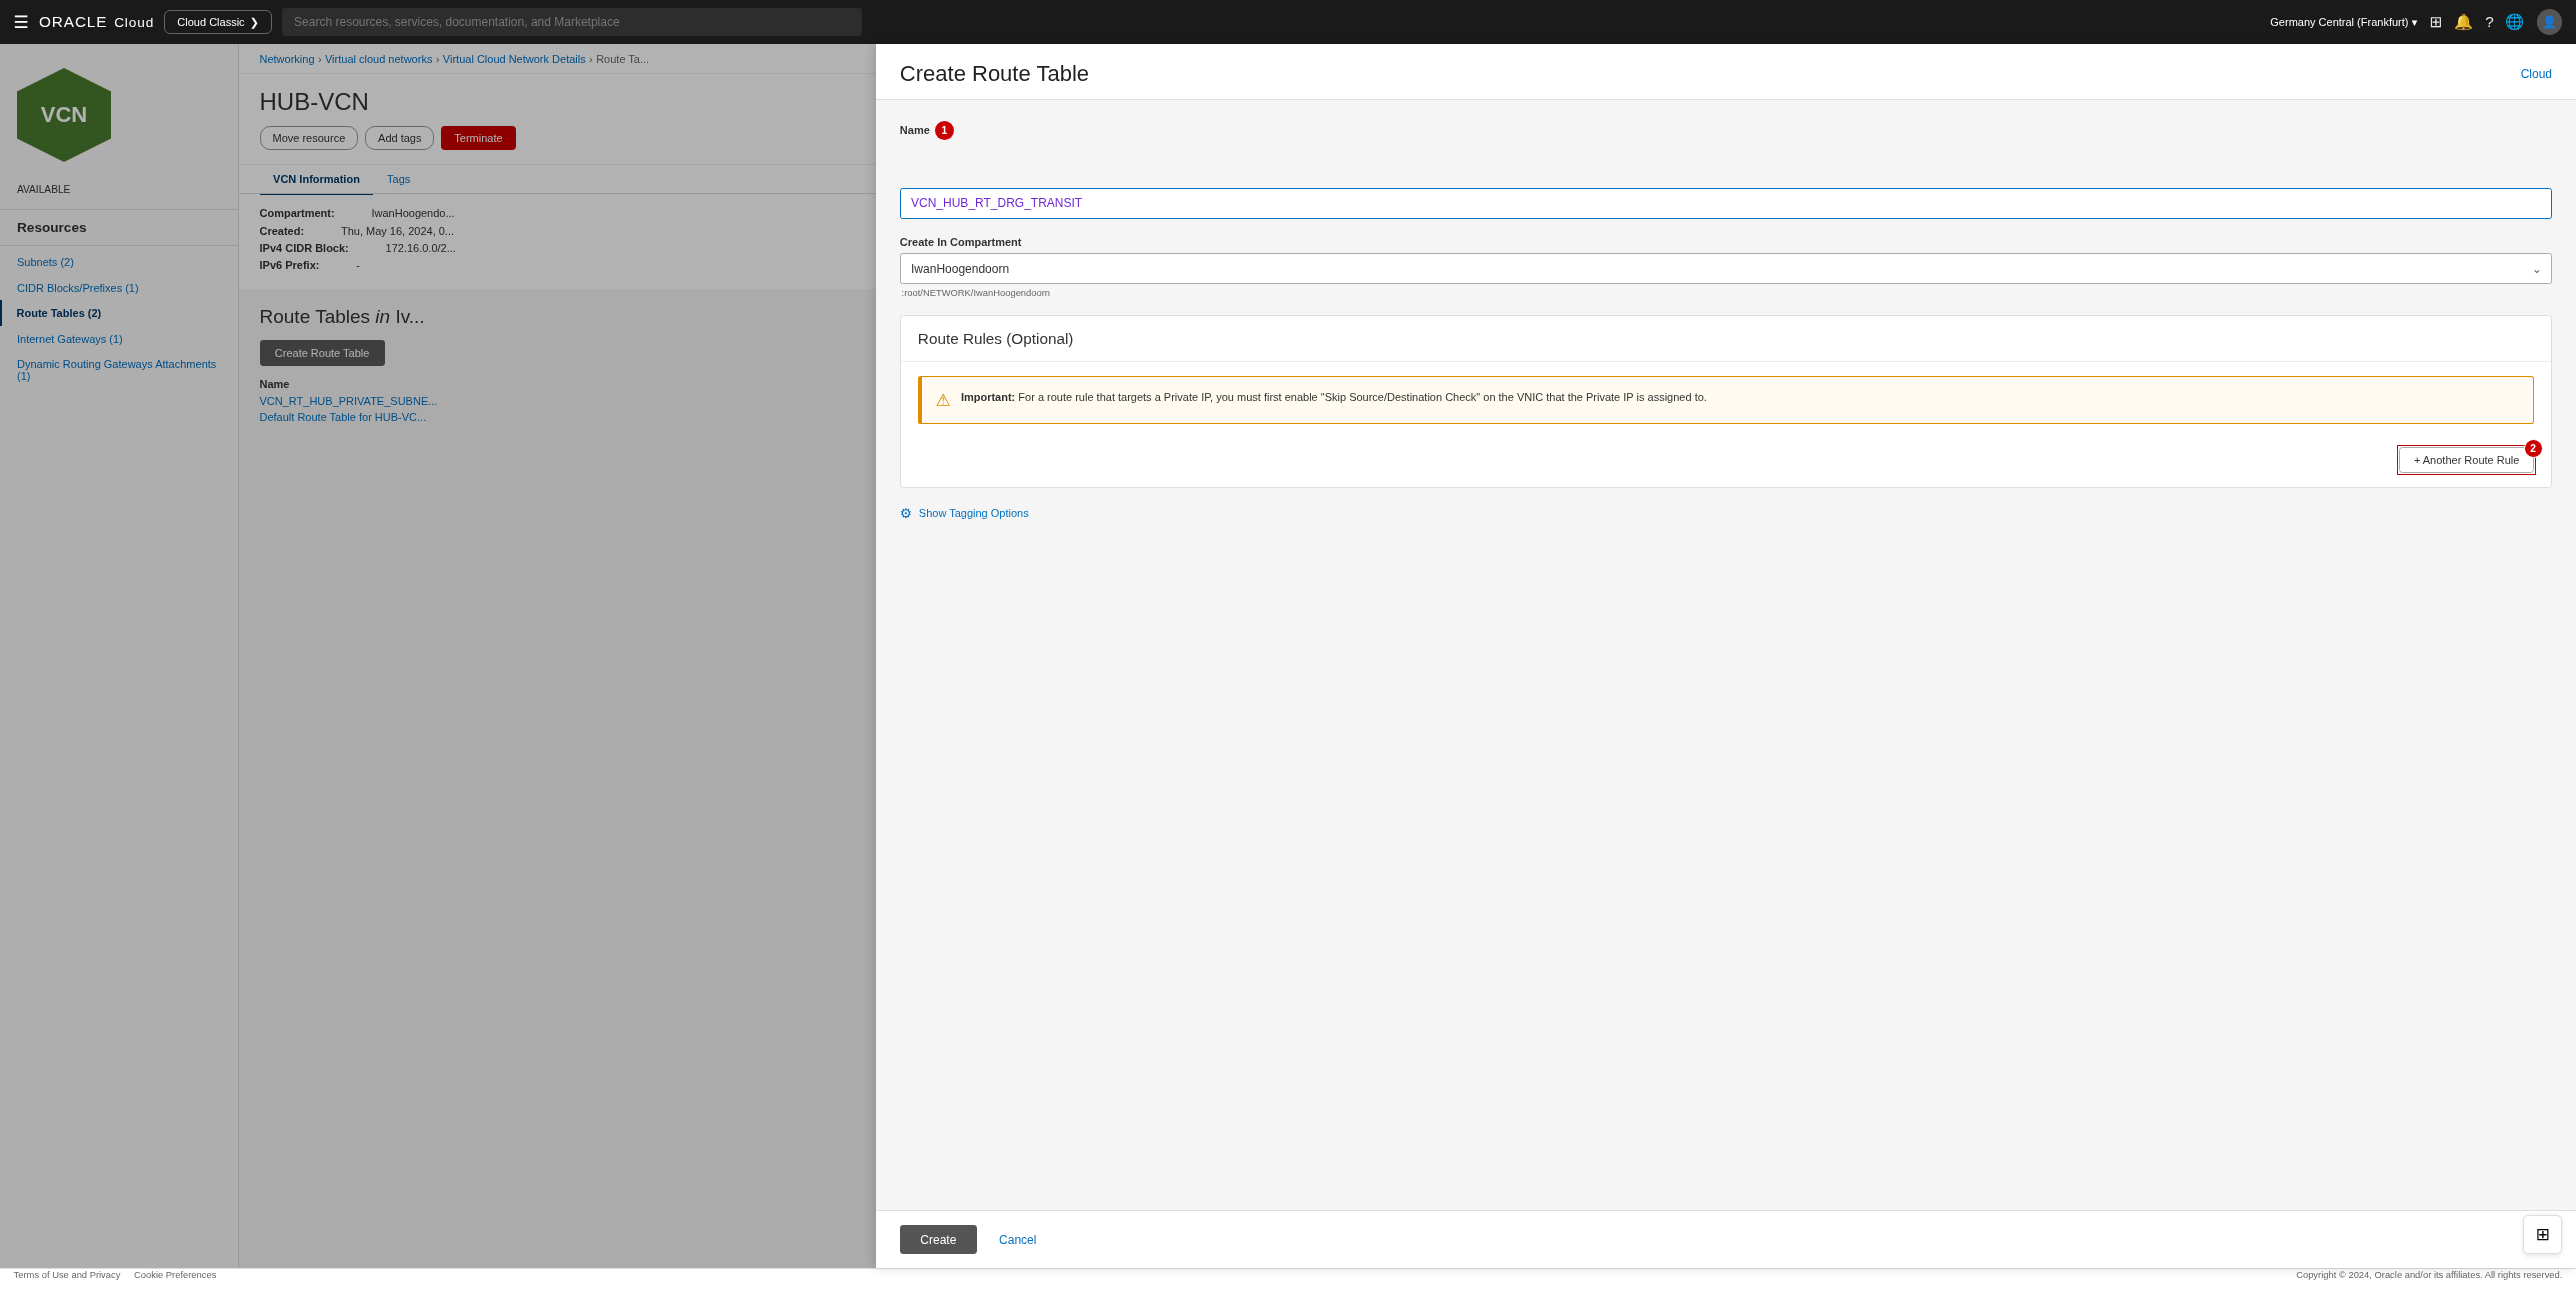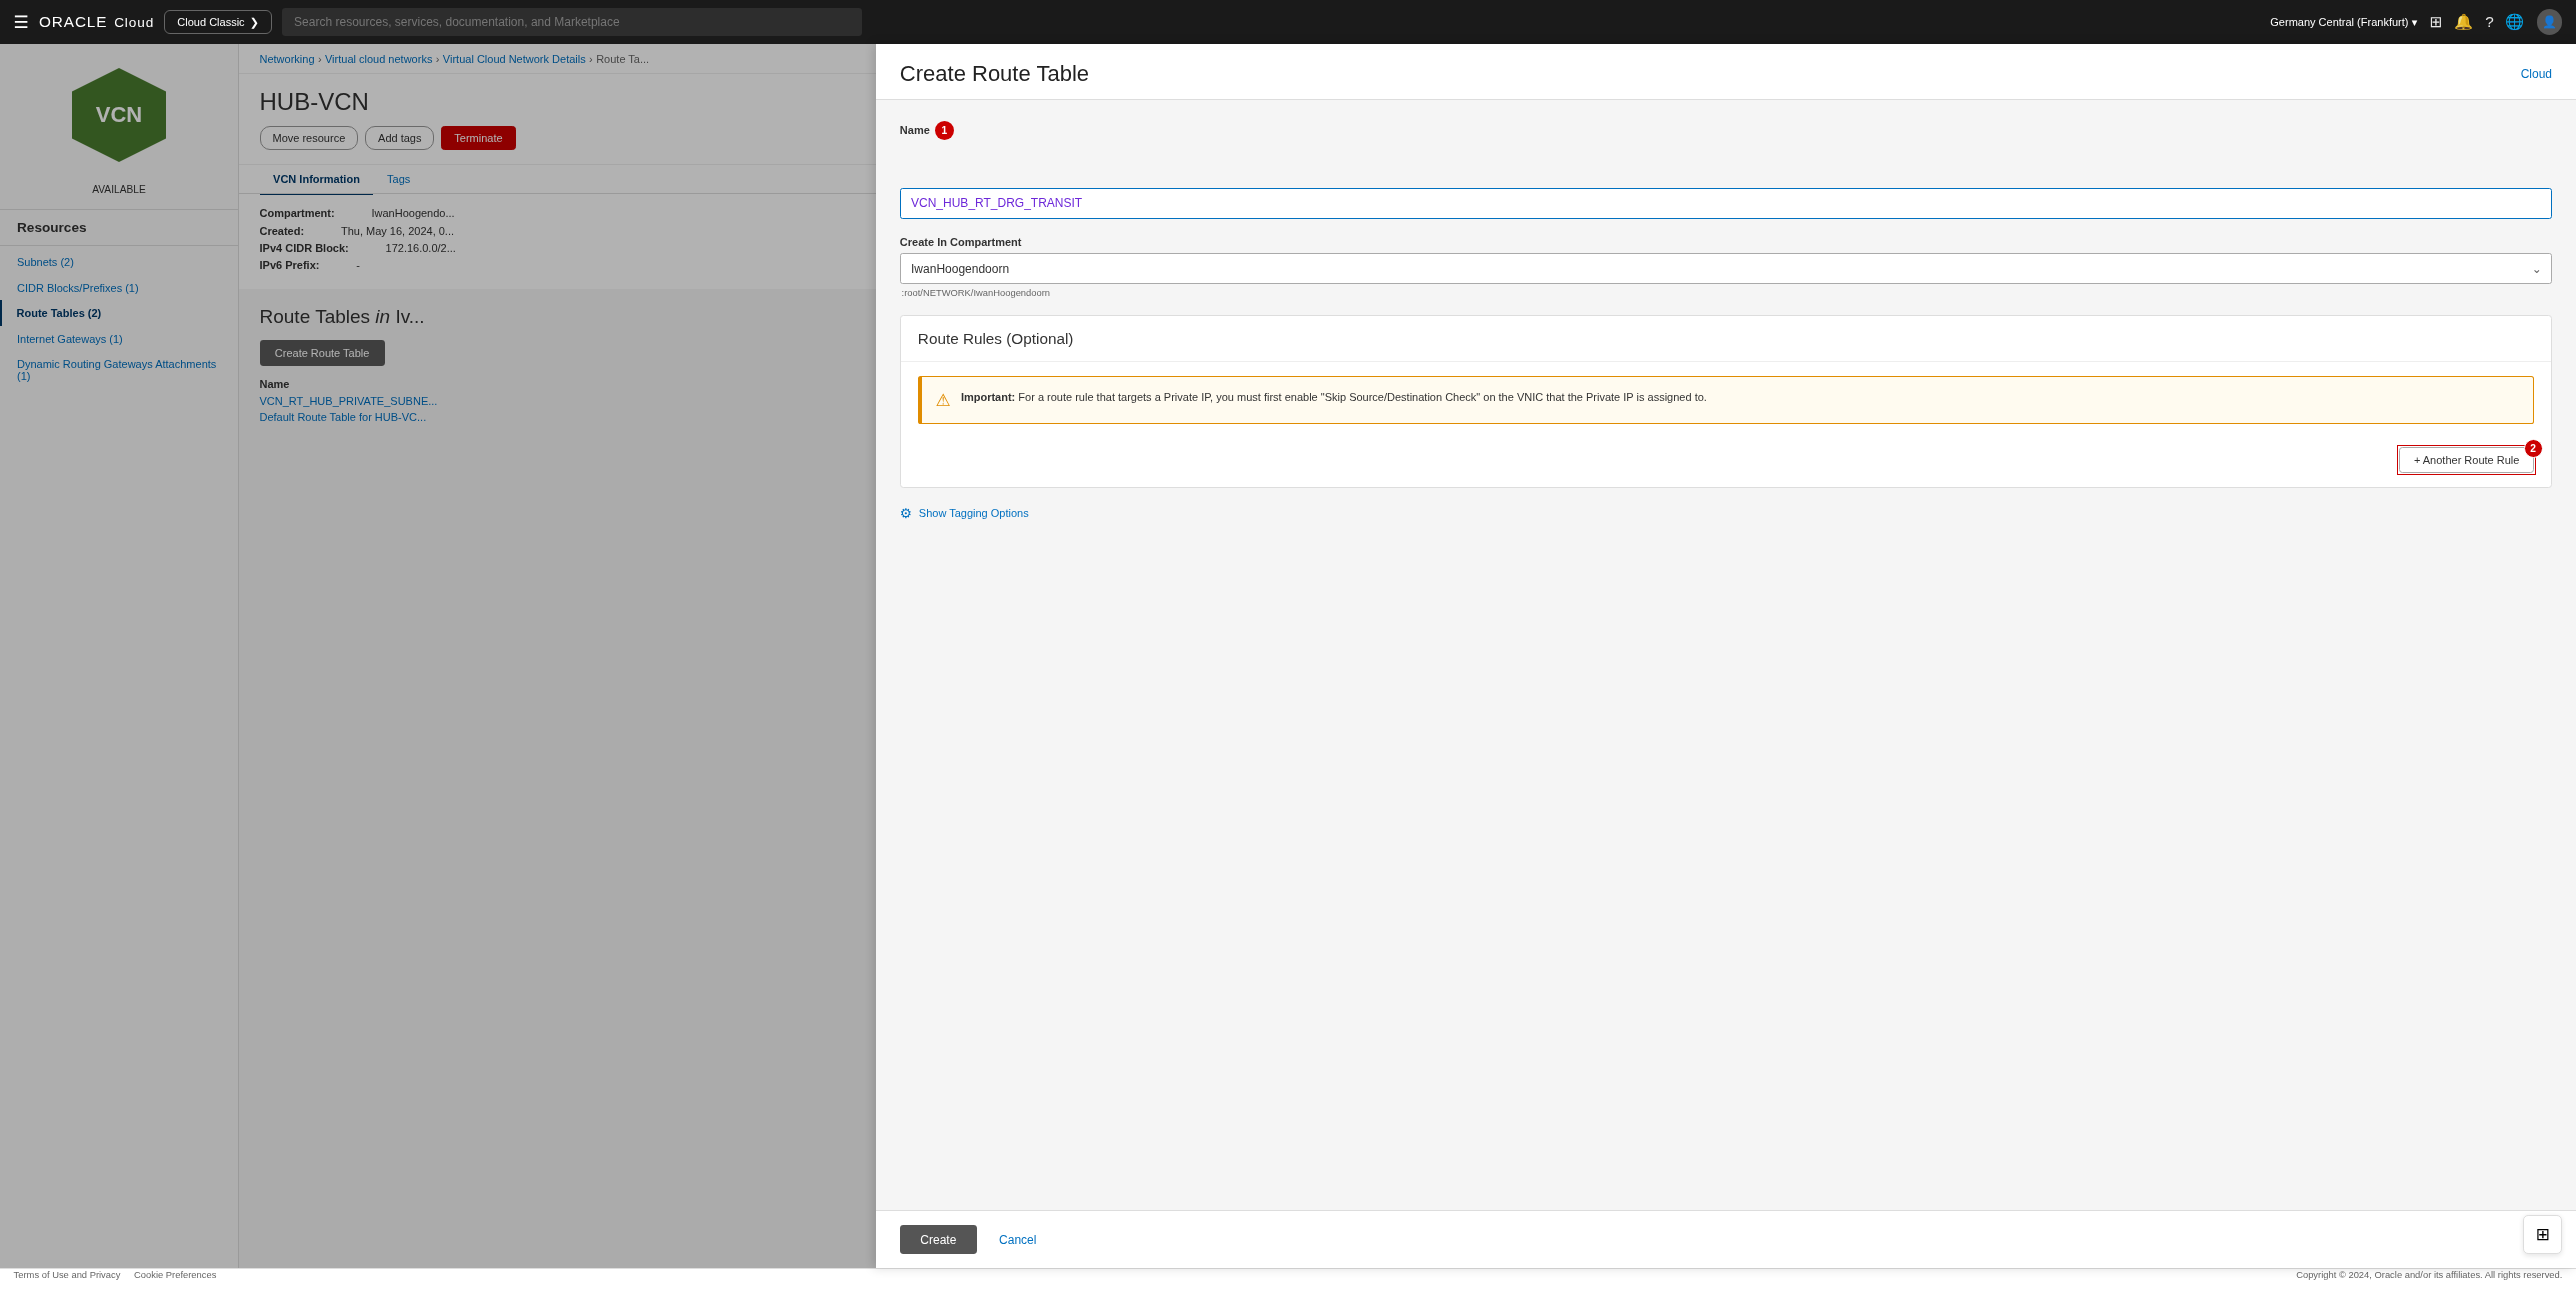--- a/index.html
+++ b/index.html
@@ -78,21 +78,20 @@
       background: #f9f9f9;
       border-right: 0.9px solid #ddd;
       display: flex;
       flex-direction: column;
       flex-shrink: 0;
       overflow-y: auto;
     }
     .sidebar-vcn-logo {
       display: flex;
       flex-direction: column;
-      align-items: center;
       padding: 24px 17px 13.6px;
     }
     .hexagon {
       width: 94px;
       height: 94px;
       background: #4a7c2f;
       clip-path: polygon(50% 0%, 100% 25%, 100% 75%, 50% 100%, 0% 75%, 0% 25%);
       display: flex; align-items: center; justify-content: center;
       color: white;
       font-size: 22px;

